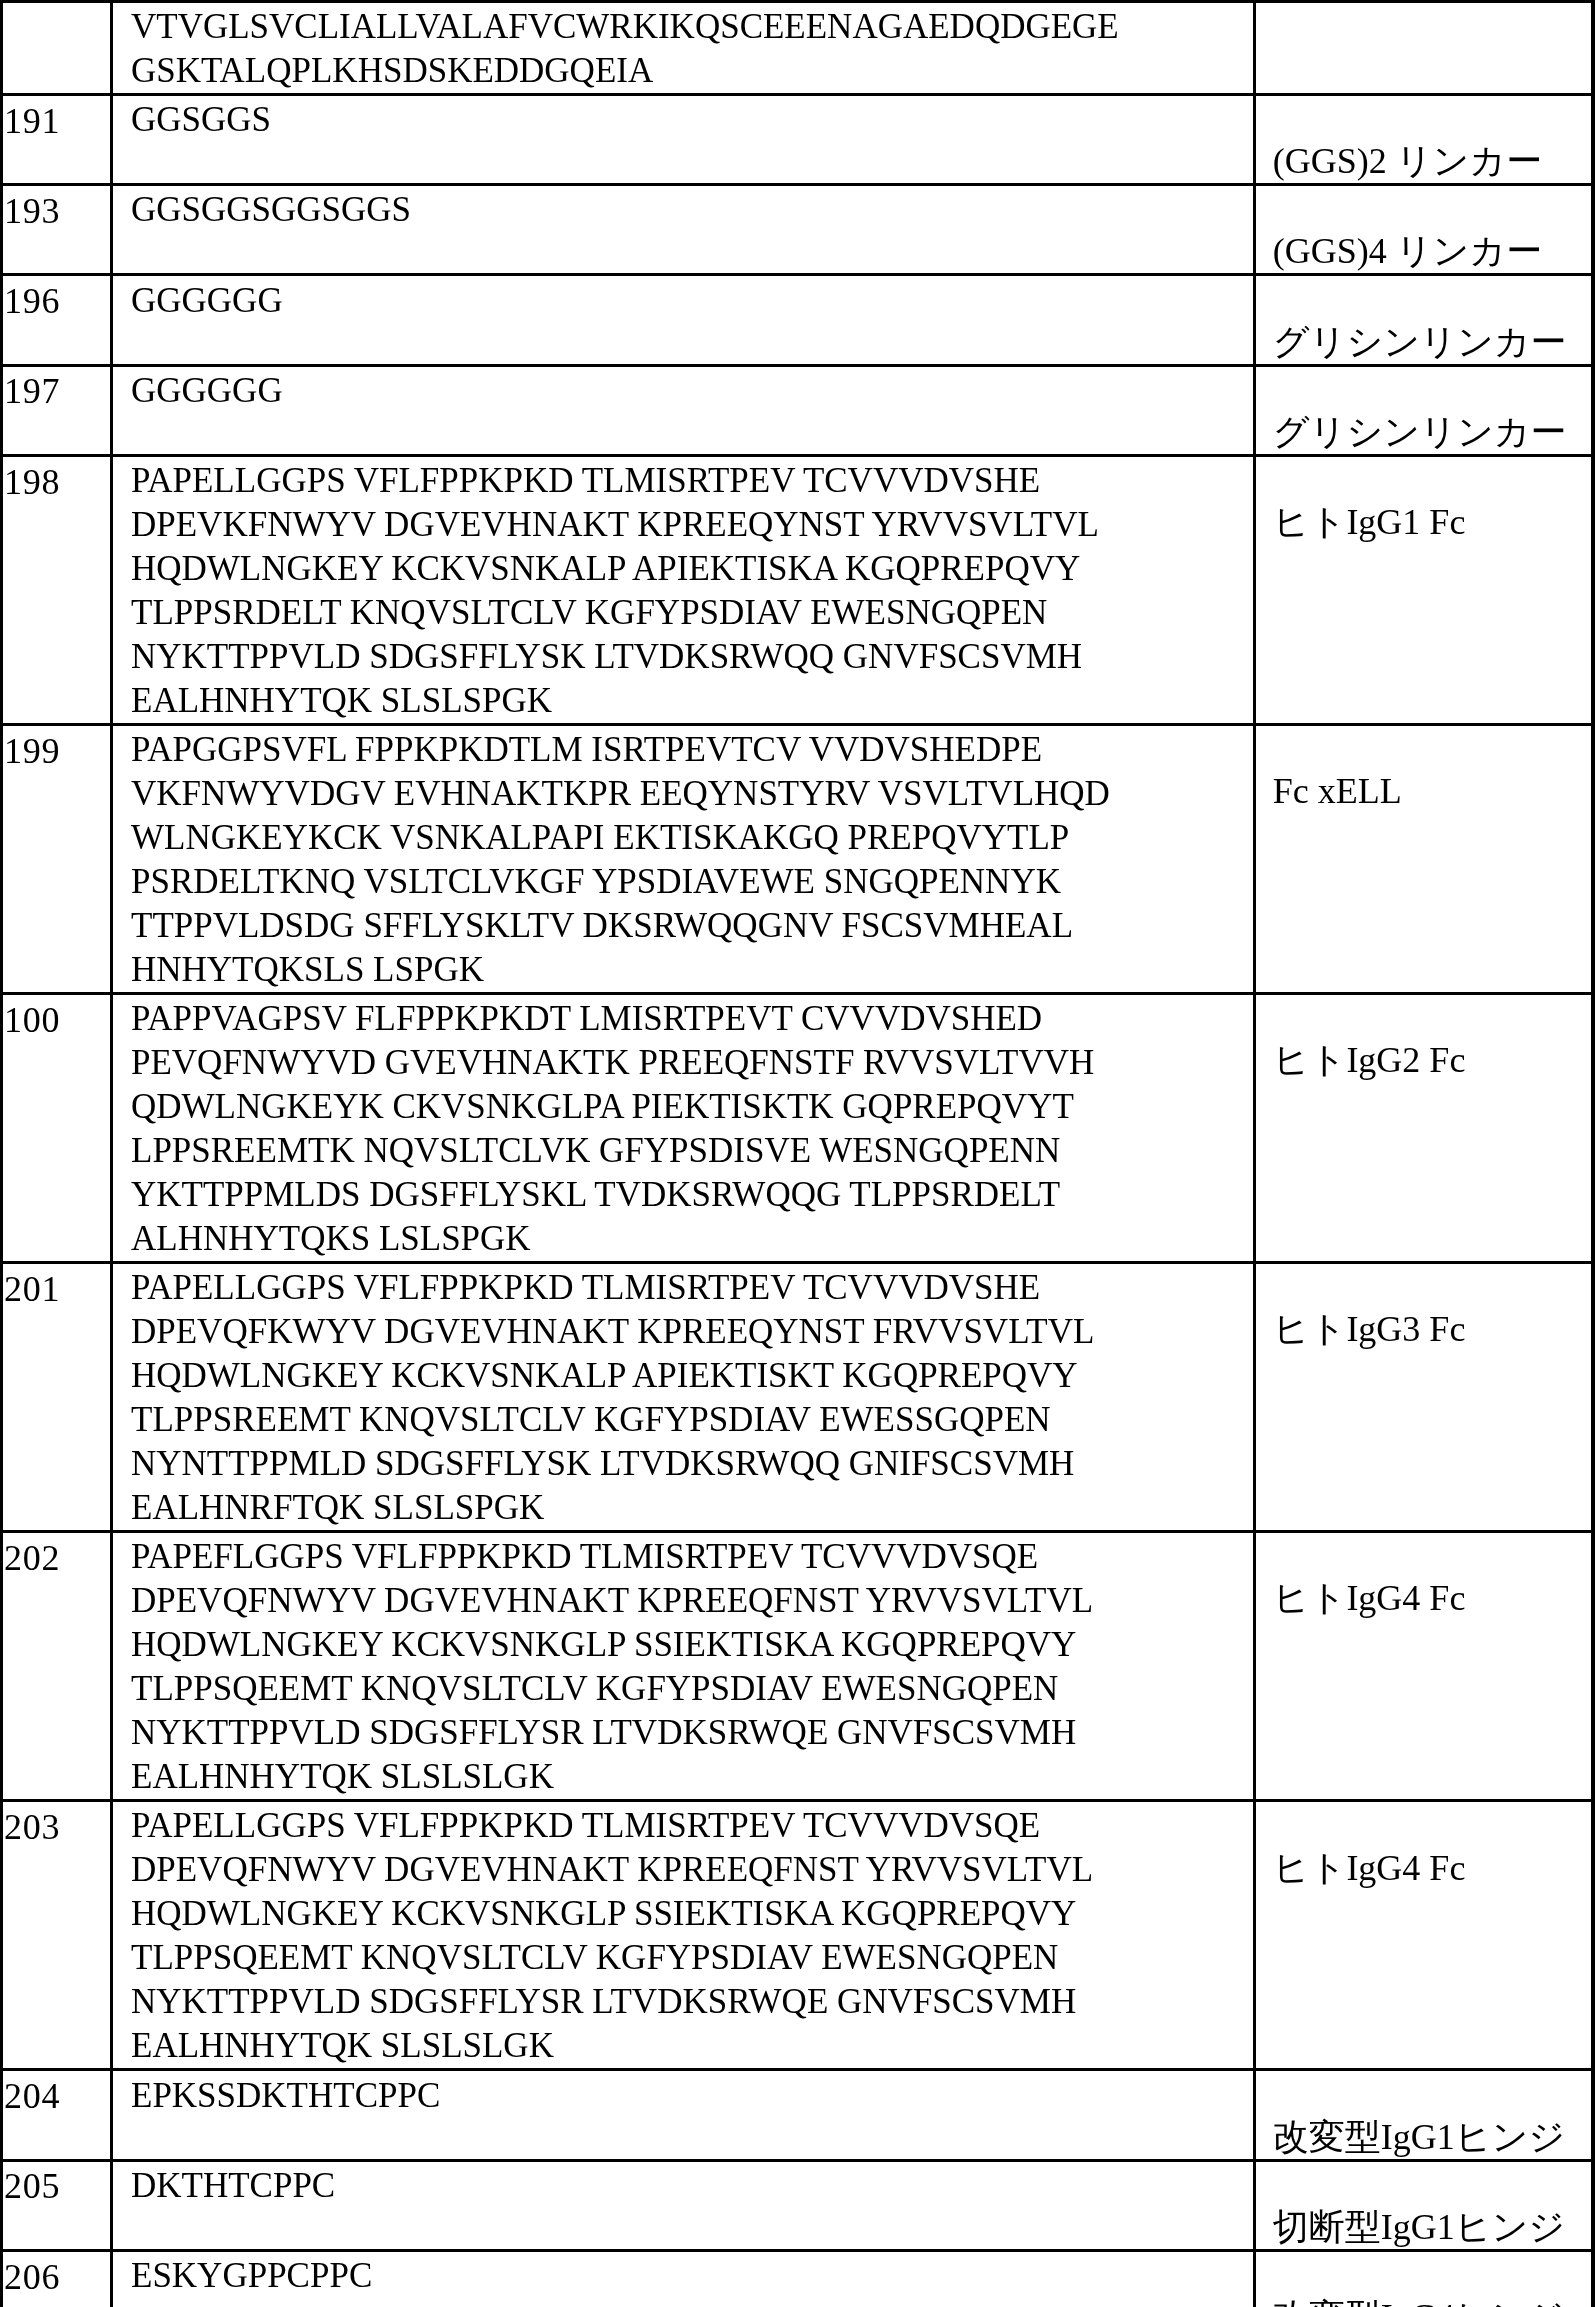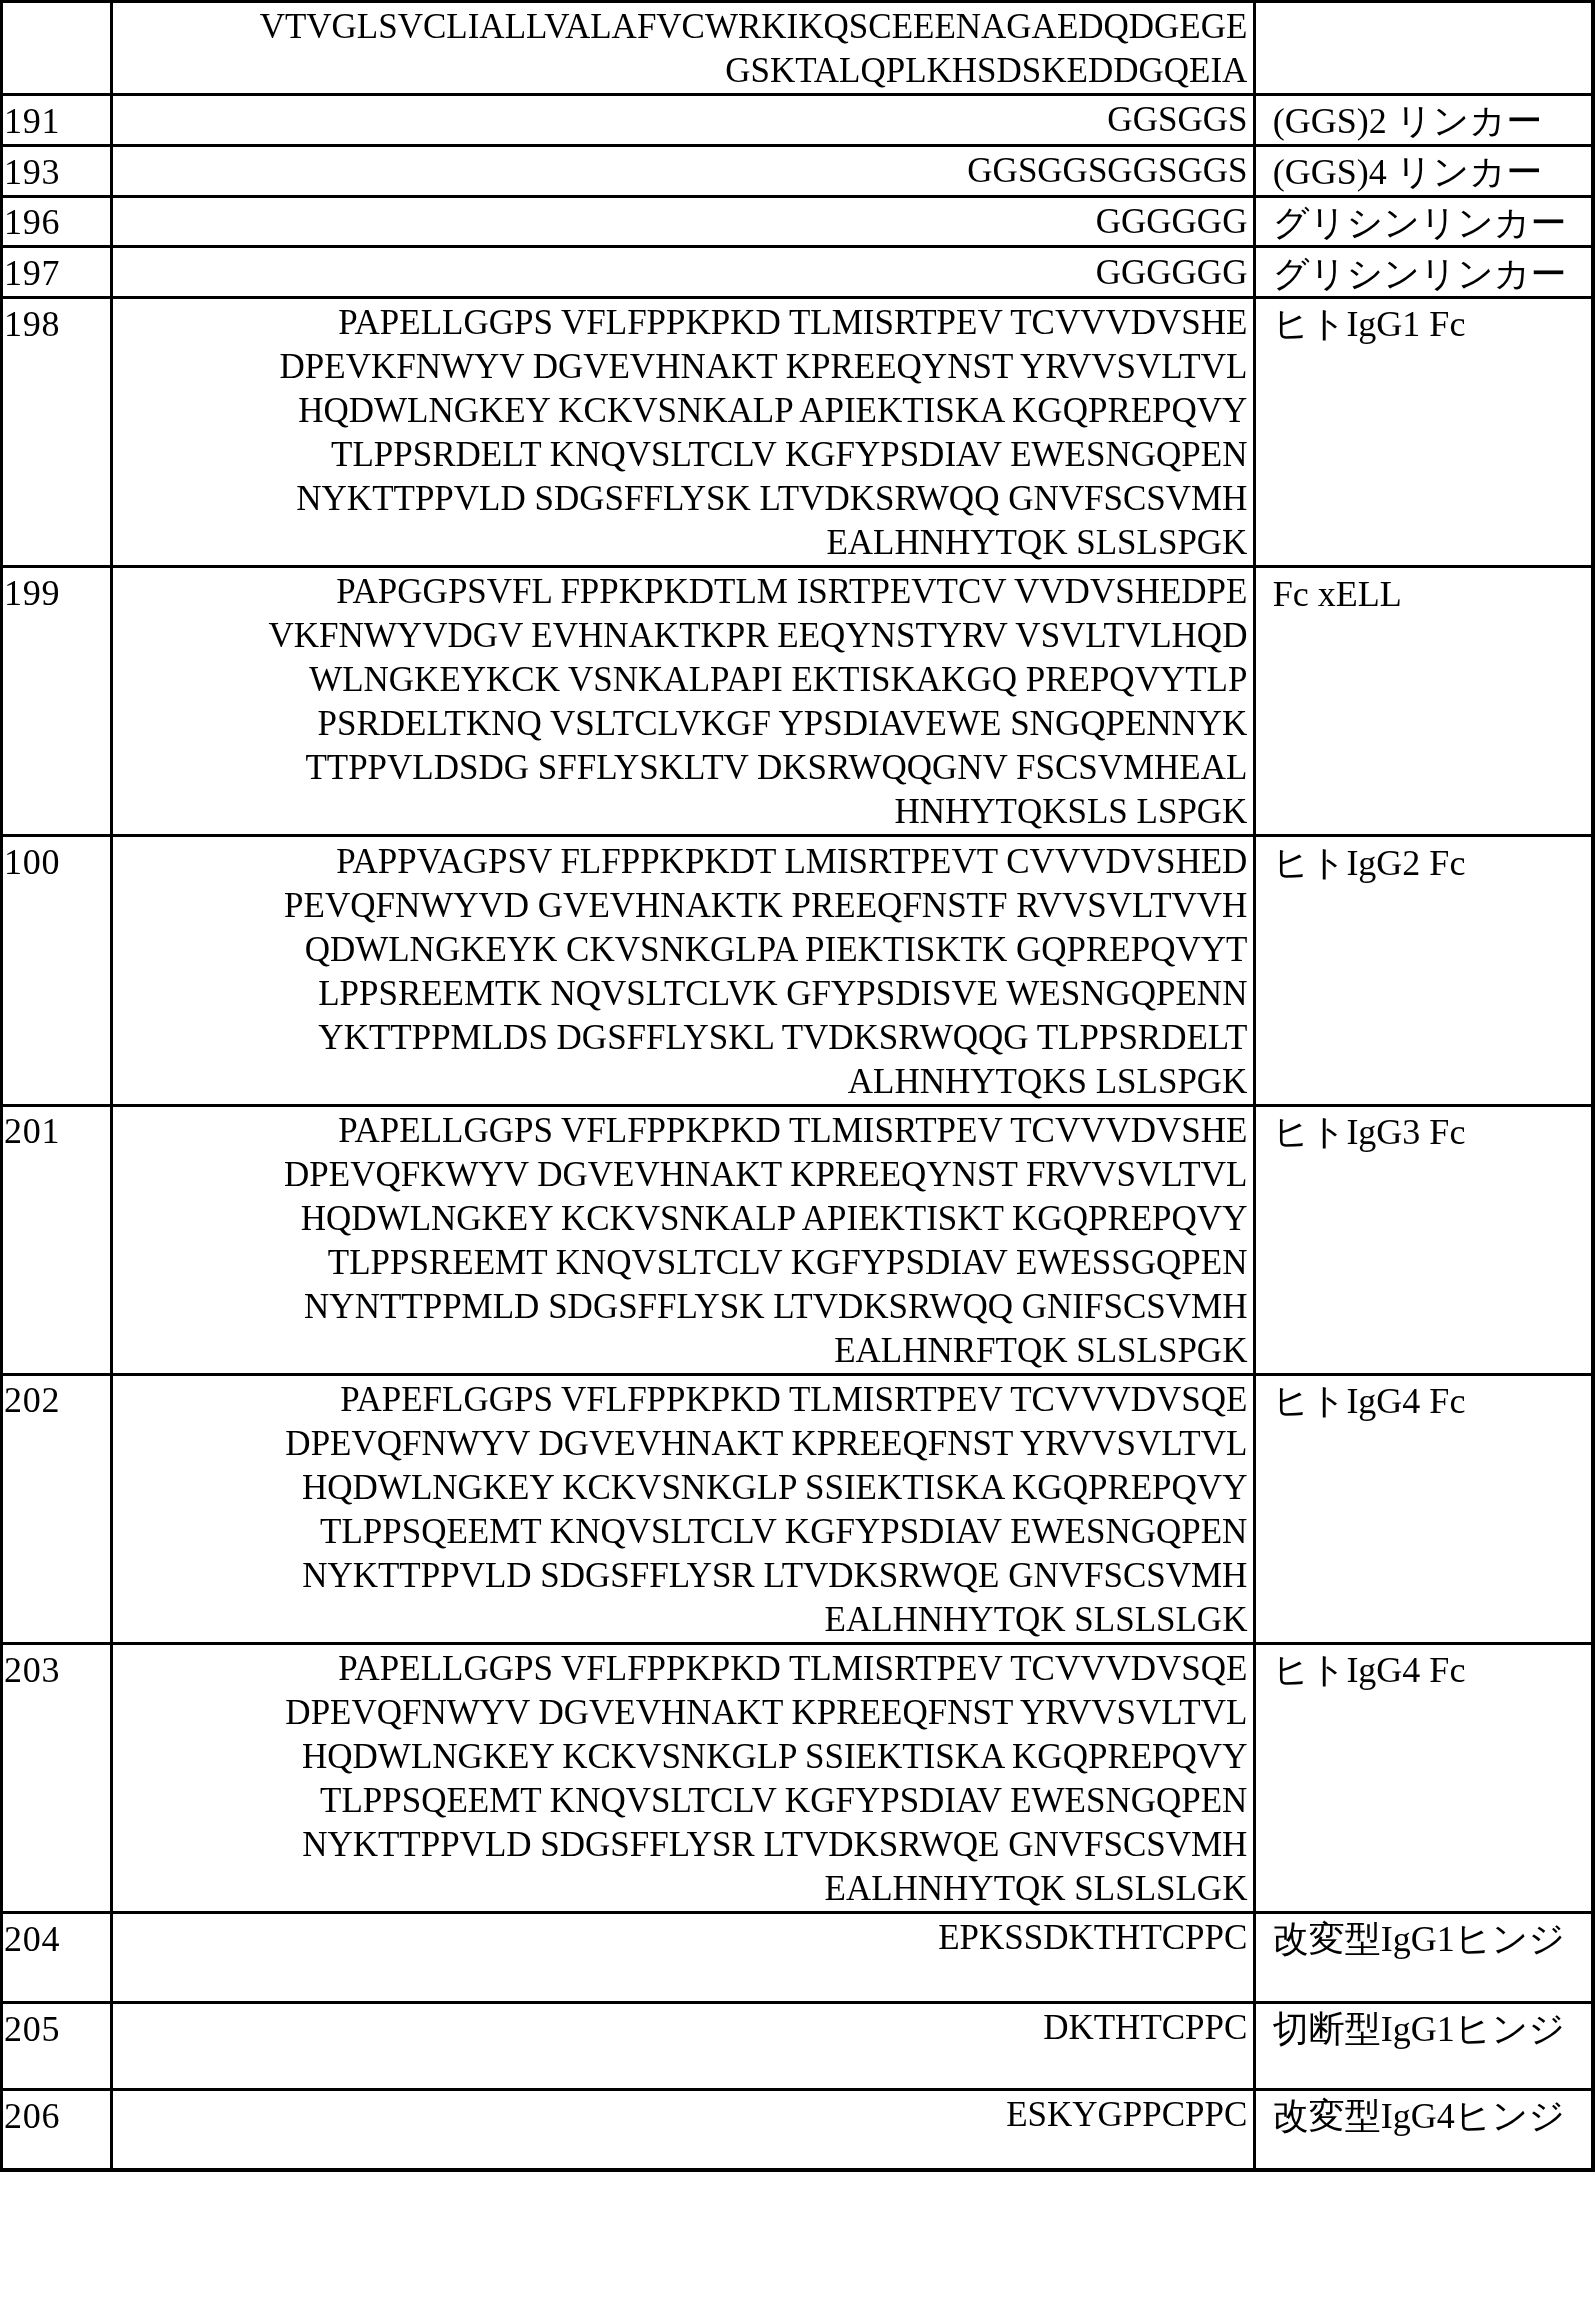--- a/index.html
+++ b/index.html
@@ -39,29 +39,29 @@
   }
   td.seq-cell {
     padding: 2.1px 5.6px 0 18px;
   }
   .seq-line {
     font-size: 35px;
     line-height: 44px;
     white-space: nowrap;
     letter-spacing: 0px;
     transform-origin: left center;
-    text-align: right;
   }
   td.desc-cell {
     padding: 4.2px 2.8px 0 16.7px;
   }
   .desc-text {
     font-size: 36px;
     line-height: 43px;
     white-space: nowrap;
+    margin-top: 40px;
   }
   
   tr.r-top    { height: 87px; }
   tr.r-single { height: 44px;  }
   tr.r-six    { height: 265px; }
   tr.r-204    { height: 90px; }
   tr.r-205    { height: 87px; }
   tr.r-206    { height: 81px; }
 </style>
 </head>

